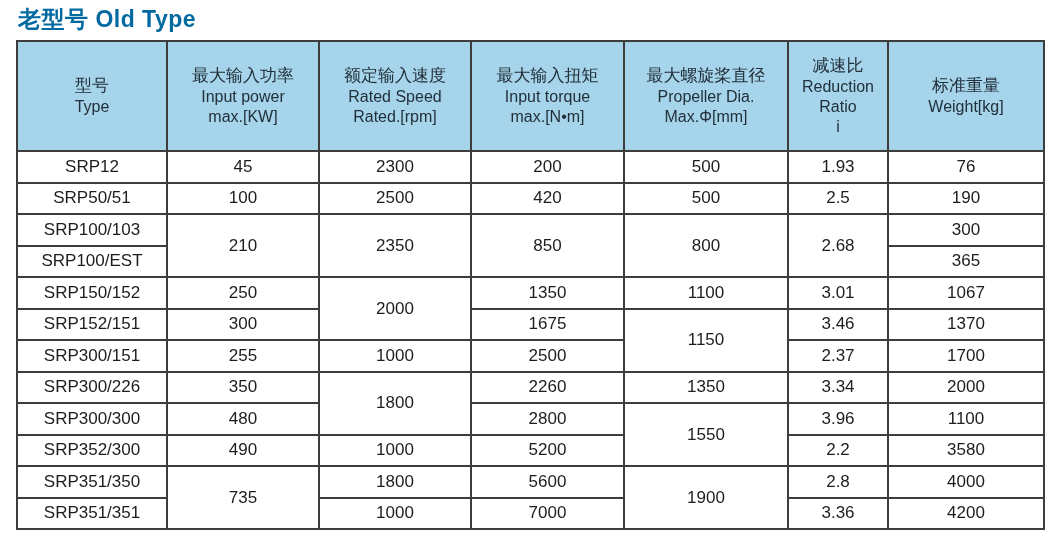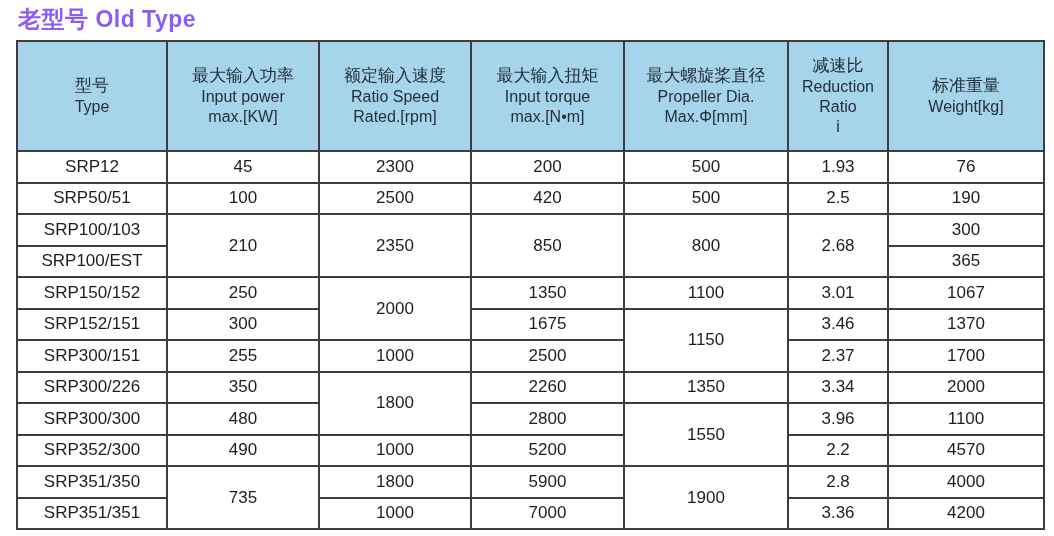--- a/index.html
+++ b/index.html
@@ -10,21 +10,21 @@
     height: 536px;
     font-family: "Liberation Sans", "DejaVu Sans", sans-serif;
     color: #1d1d1d;
     overflow: hidden;
   }
   .page-title {
     margin: 4px 0 5px 18px;
     font-size: 23px;
     font-weight: 600;
     letter-spacing: 0.5px;
-    color: #8b5cf6;
+    color: #0369a1;
   }
   table.spec-table {
     border-collapse: collapse;
     table-layout: fixed;
     margin-left: 16px;
     width: 1027px;
   }
   .spec-table th,
   .spec-table td {
     border: 2px solid #3d3d3d;
@@ -75,21 +75,21 @@
           <div class="hdr-zh">型号</div>
           <div class="hdr-en">Type</div>
         </th>
         <th>
           <div class="hdr-zh">最大输入功率</div>
           <div class="hdr-en">Input power</div>
           <div class="hdr-en">max.[KW]</div>
         </th>
         <th>
           <div class="hdr-zh">额定输入速度</div>
-          <div class="hdr-en">Ratio Speed</div>
+          <div class="hdr-en">Rated Speed</div>
           <div class="hdr-en">Rated.[rpm]</div>
         </th>
         <th>
           <div class="hdr-zh">最大输入扭矩</div>
           <div class="hdr-en">Input torque</div>
           <div class="hdr-en">max.[N•m]</div>
         </th>
         <th>
           <div class="hdr-zh">最大螺旋桨直径</div>
           <div class="hdr-en">Propeller Dia.</div>
@@ -180,27 +180,27 @@
         <td rowspan="2">1550</td>
         <td>3.96</td>
         <td>1100</td>
       </tr>
       <tr>
         <td>SRP352/300</td>
         <td>490</td>
         <td>1000</td>
         <td>5200</td>
         <td>2.2</td>
-        <td>4570</td>
+        <td>3580</td>
       </tr>
       <tr>
         <td>SRP351/350</td>
         <td rowspan="2">735</td>
         <td>1800</td>
-        <td>5900</td>
+        <td>5600</td>
         <td rowspan="2">1900</td>
         <td>2.8</td>
         <td>4000</td>
       </tr>
       <tr>
         <td>SRP351/351</td>
         <td>1000</td>
         <td>7000</td>
         <td>3.36</td>
         <td>4200</td>

